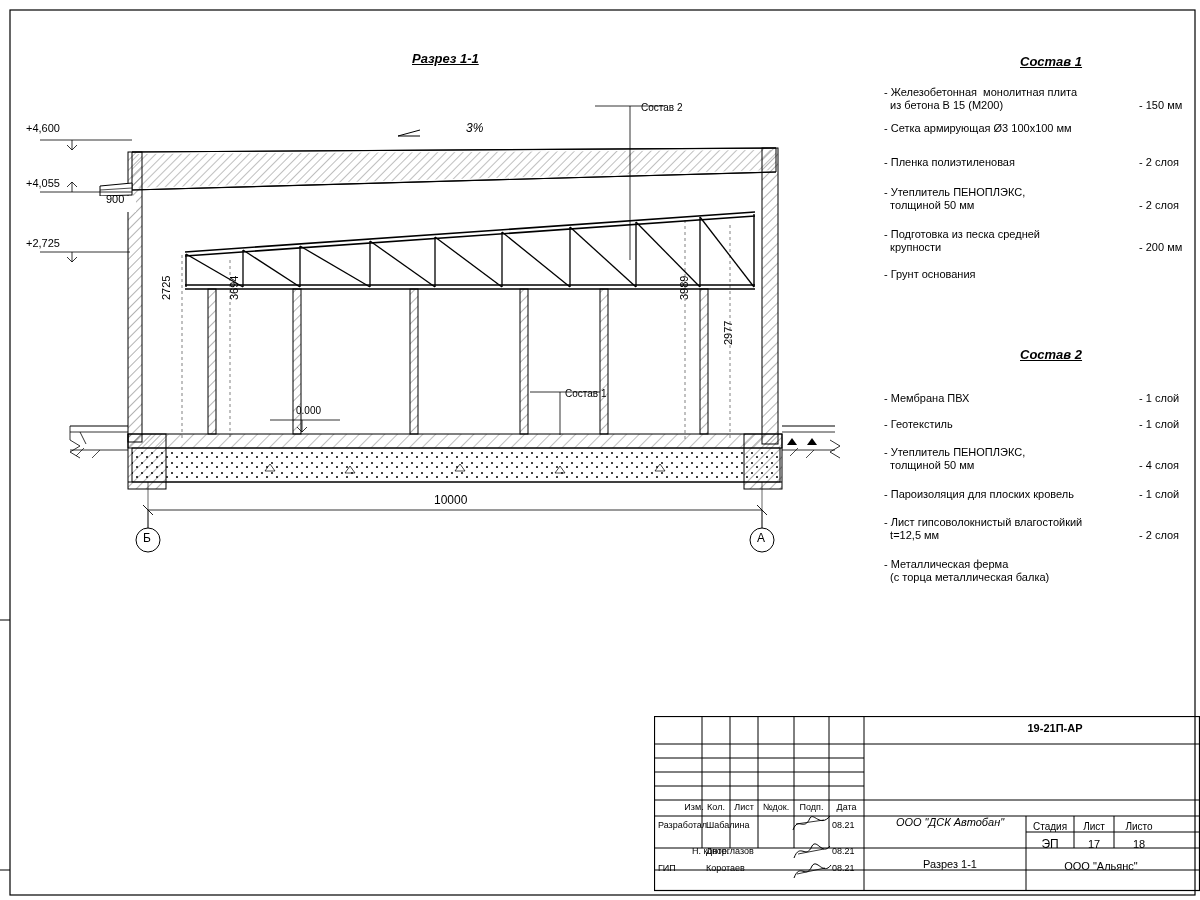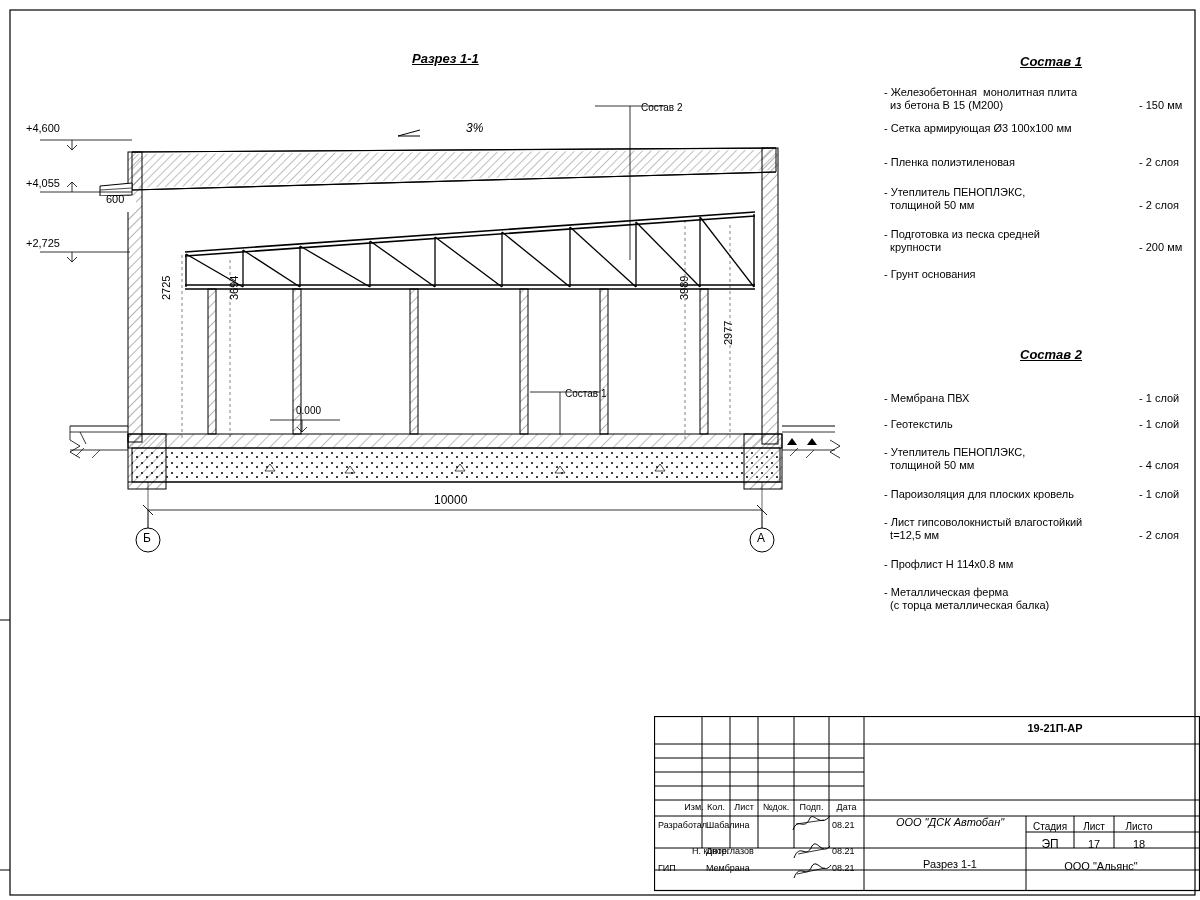--- a/index.html
+++ b/index.html
@@ -200,21 +200,21 @@
   <div class="t ital" style="left:466px; top:122px; font-size:12px;">3%</div>
 
   <div class="t t-small" style="left:641px; top:101px;">Состав 2</div>
   <div class="t t-small" style="left:565px; top:387px;">Состав 1</div>
 
   <div class="t" style="left:26px; top:122px;">+4,600</div>
   <div class="t" style="left:26px; top:177px;">+4,055</div>
   <div class="t" style="left:26px; top:237px;">+2,725</div>
   <div class="t t-small" style="left:296px; top:404px;">0.000</div>
 
-  <div class="t" style="left:106px; top:193px;">600</div>
+  <div class="t" style="left:106px; top:193px;">900</div>
 
   <div class="t t-dim" style="left:160px; top:300px; transform: rotate(-90deg); transform-origin: left top;">2725</div>
   <div class="t t-dim" style="left:228px; top:300px; transform: rotate(-90deg); transform-origin: left top;">3694</div>
   <div class="t t-dim" style="left:678px; top:300px; transform: rotate(-90deg); transform-origin: left top;">3989</div>
   <div class="t t-dim" style="left:722px; top:345px; transform: rotate(-90deg); transform-origin: left top;">2977</div>
 
   <div class="t" style="left:434px; top:494px; font-size:12px;">10000</div>
 
   <div class="t" style="left:143px; top:532px; font-size:12px;">Б</div>
   <div class="t" style="left:757px; top:532px; font-size:12px;">А</div>
@@ -272,24 +272,20 @@
       <div class="t" style="left:255px; top:13px;">- 4 слоя</div>
     </div>
     <div style="position:relative; height:20px; margin-top:8px;">
       <div class="t" style="left:0; top:0;">- Пароизоляция для плоских кровель</div>
       <div class="t" style="left:255px; top:0;">- 1 слой</div>
     </div>
     <div style="position:relative; height:34px; margin-top:8px;">
       <div class="t" style="left:0; top:0; white-space:pre;">- Лист гипсоволокнистый влагостойкий
   t=12,5 мм</div>
       <div class="t" style="left:255px; top:13px;">- 2 слоя</div>
-    </div>
-    <div style="position:relative; height:20px; margin-top:8px;">
-      <div class="t" style="left:0; top:0;">- Профлист Н 114х0.8 мм</div>
-      <div class="t" style="left:255px; top:0;"></div>
     </div>
     <div style="position:relative; height:34px; margin-top:8px;">
       <div class="t" style="left:0; top:0; white-space:pre;">- Металлическая ферма
   (с торца металлическая балка)</div>
       <div class="t" style="left:255px; top:13px;"></div>
     </div>
   </div>
 
   <svg class="abs" style="left:654px; top:716px;" width="546" height="176">
     <g stroke="#000" fill="none" stroke-width="1">
@@ -332,21 +328,21 @@
 
   <div class="t t-tiny" style="left:658px; top:819px;">Разработал</div>
   <div class="t t-tiny" style="left:706px; top:819px;">Шабалина</div>
   <div class="t t-tiny" style="left:832px; top:819px;">08.21</div>
 
   <div class="t t-tiny" style="left:658px; top:845px;margin-left:34px;">Н. контр.</div>
   <div class="t t-tiny" style="left:706px; top:845px;">Двоеглазов</div>
   <div class="t t-tiny" style="left:832px; top:845px;">08.21</div>
 
   <div class="t t-tiny" style="left:658px; top:862px;">ГИП</div>
-  <div class="t t-tiny" style="left:706px; top:862px;">Мембрана</div>
+  <div class="t t-tiny" style="left:706px; top:862px;">Коротаев</div>
   <div class="t t-tiny" style="left:832px; top:862px;">08.21</div>
 
   <svg class="abs" style="left:790px; top:810px;" width="44" height="26">
     <path d="M3 20 C 8 6, 14 22, 20 8 C 24 2, 30 18, 40 6" stroke="#000" fill="none" stroke-width="1"></path>
     <path d="M6 14 l 28 -4" stroke="#000" fill="none" stroke-width="0.8"></path>
   </svg>
   <svg class="abs" style="left:790px; top:838px;" width="44" height="26">
     <path d="M4 20 C 10 4, 16 22, 22 8 C 27 0, 32 18, 40 8" stroke="#000" fill="none" stroke-width="1"></path>
     <path d="M8 16 l 26 -5" stroke="#000" fill="none" stroke-width="0.8"></path>
   </svg>

